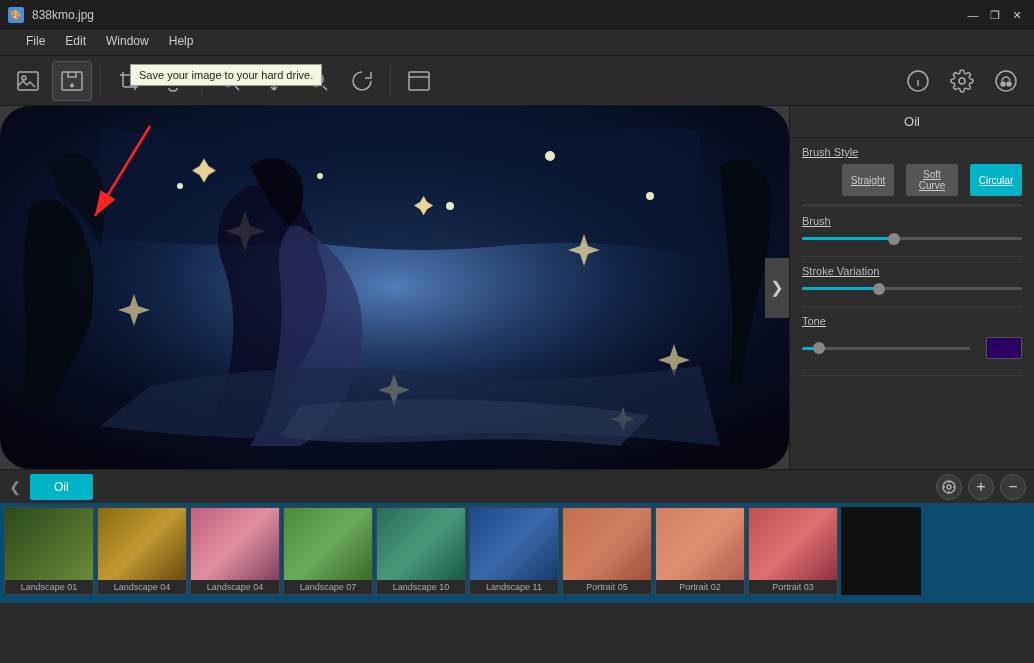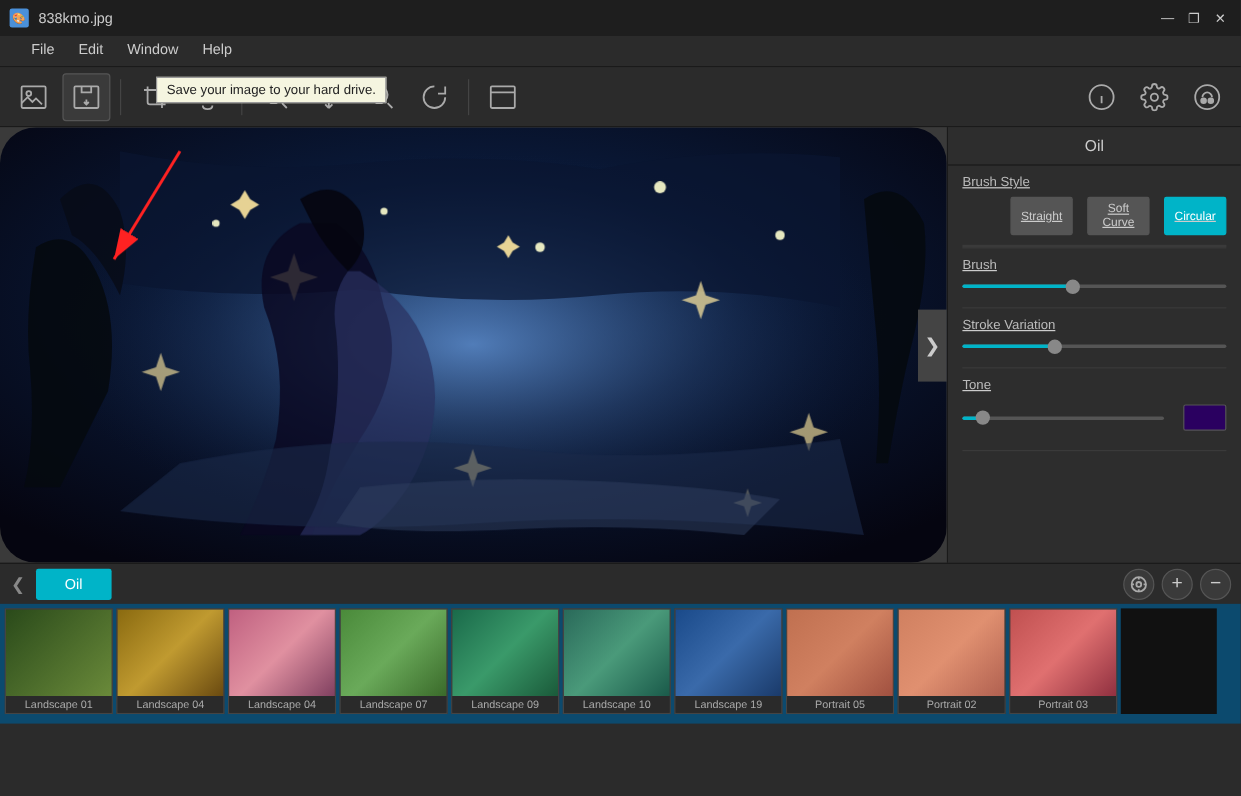--- a/index.html
+++ b/index.html
@@ -364,33 +364,29 @@
     <div class="film-thumb" style="background: linear-gradient(135deg, #c06080, #e090a0, #804060);"></div>
     <div class="film-label">Landscape 04</div>
   </div>
 
 
   <div class="film-item">
     <div class="film-thumb" style="background: linear-gradient(135deg, #4a8a3a, #6aaa5a, #3a6a2a);"></div>
     <div class="film-label">Landscape 07</div>
   </div>
 
-  <div class="film-item">
-    <div class="film-thumb" style="background: linear-gradient(135deg, #1a6a4a, #3a9a6a, #1a5a3a);"></div>
-    <div class="film-label">Landscape 09</div>
-  </div>
 
   <div class="film-item">
     <div class="film-thumb" style="background: linear-gradient(135deg, #2a6a5a, #4a9a7a, #1a5a4a);"></div>
     <div class="film-label">Landscape 10</div>
   </div>
 
   <div class="film-item">
     <div class="film-thumb" style="background: linear-gradient(135deg, #1a4a8a, #3a6aaa, #1a3a6a);"></div>
-    <div class="film-label">Landscape 19</div>
+    <div class="film-label">Landscape 11</div>
   </div>
 
   <div class="film-item">
     <div class="film-thumb" style="background: linear-gradient(135deg, #c07050, #d08060, #a05040);"></div>
     <div class="film-label">Portrait 05</div>
   </div>
 
   <div class="film-item">
     <div class="film-thumb" style="background: linear-gradient(135deg, #d08060, #e09070, #b06050);"></div>
     <div class="film-label">Portrait 02</div>

